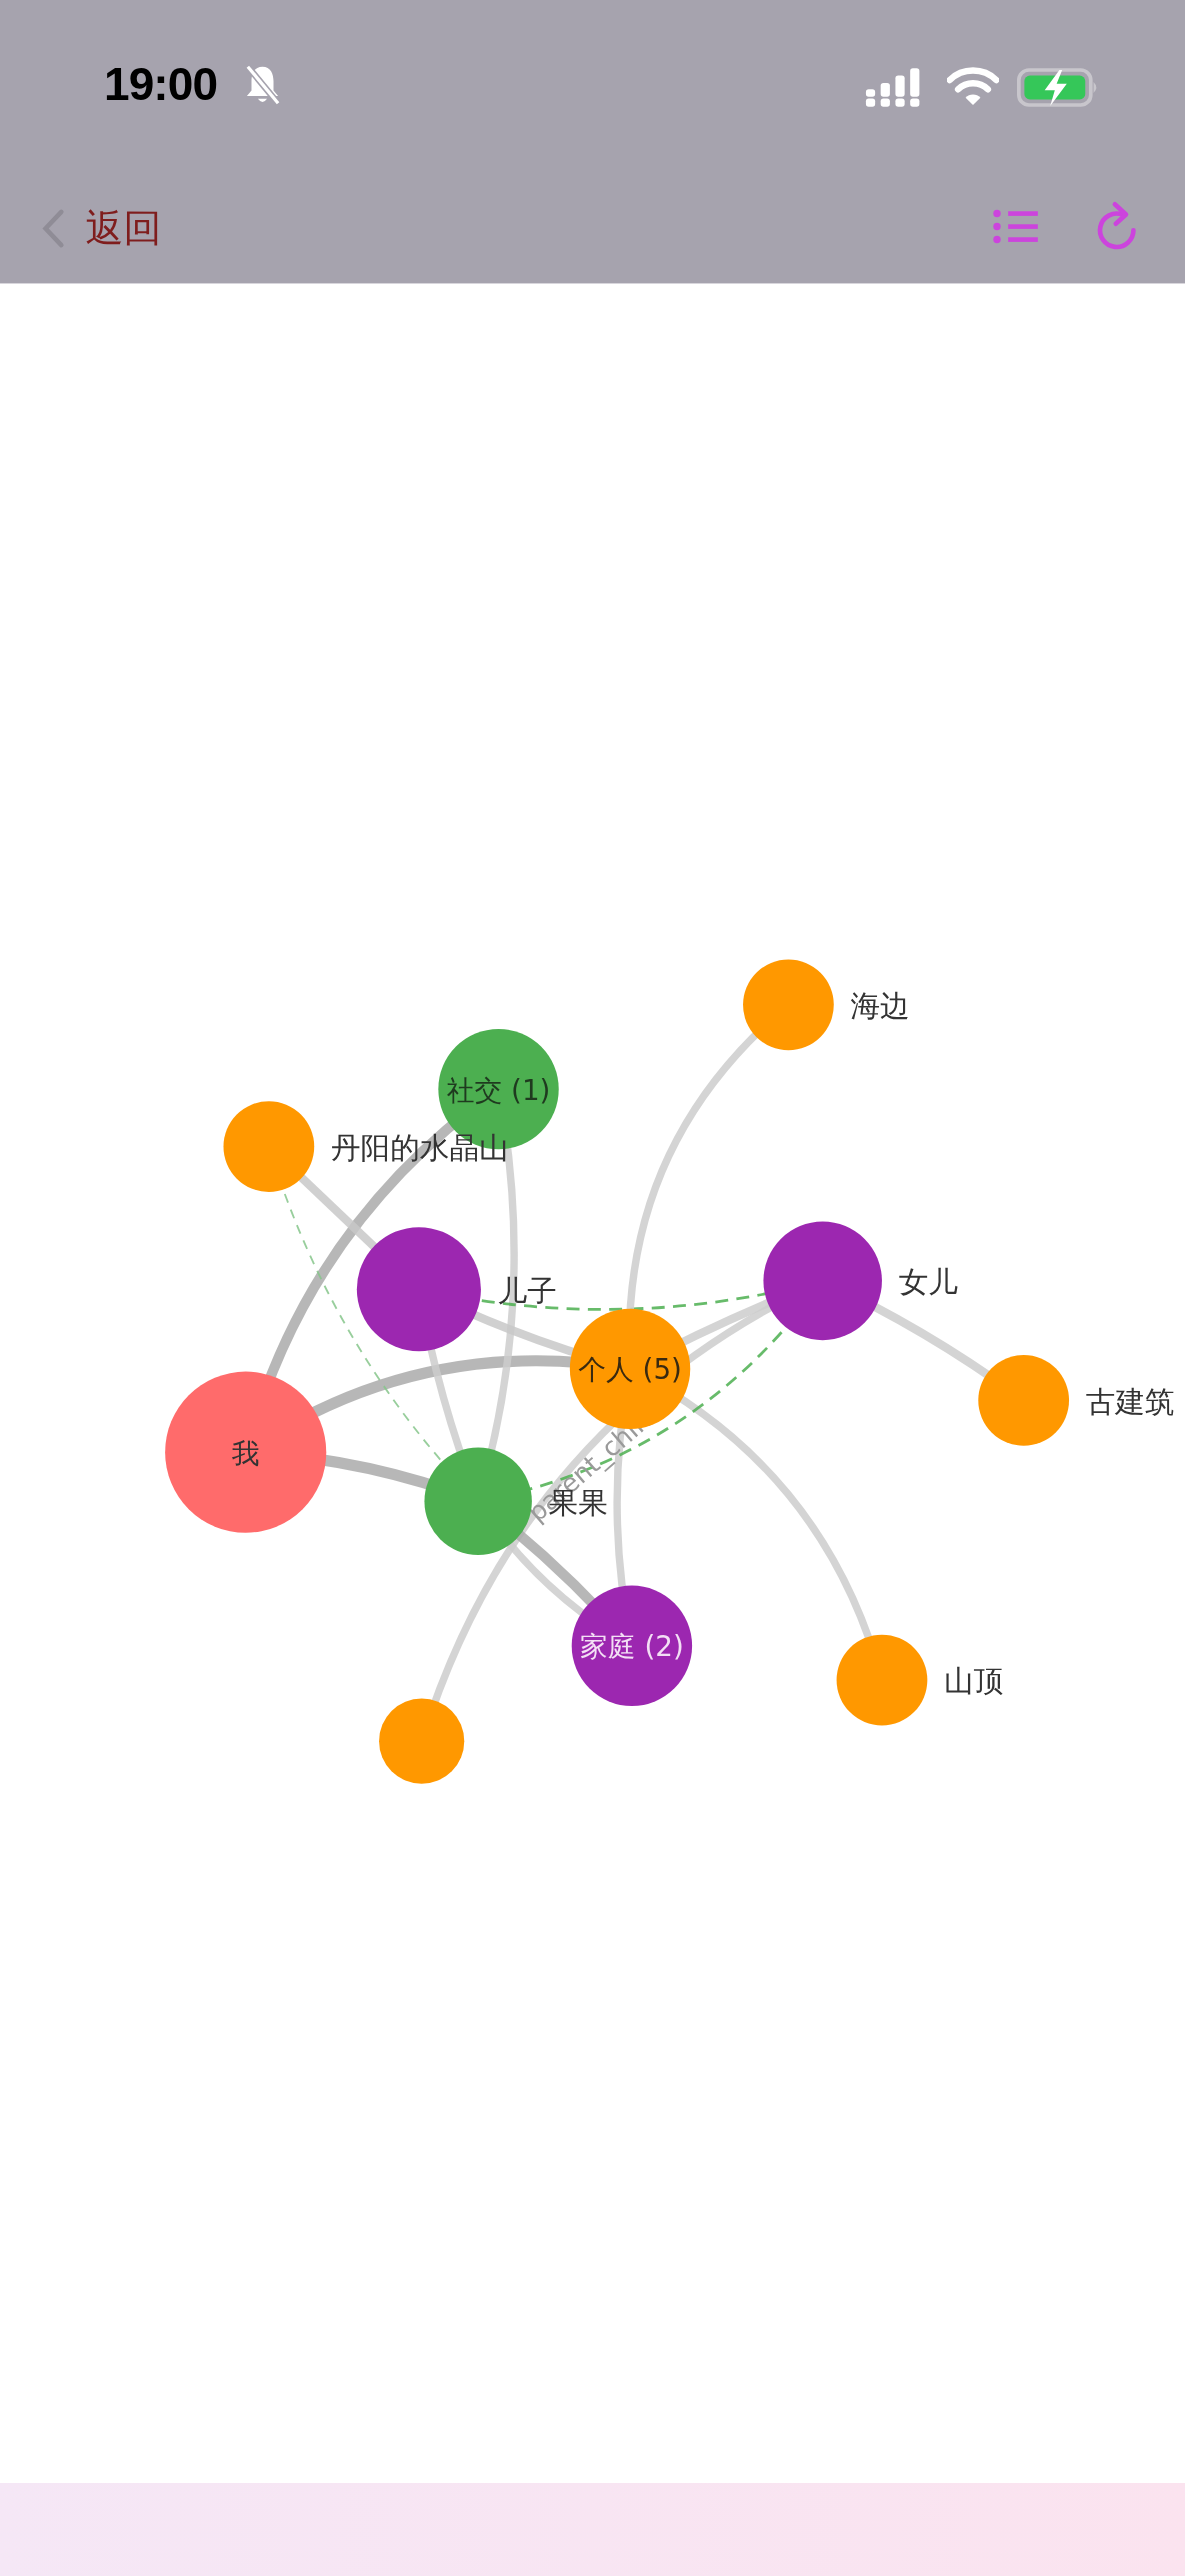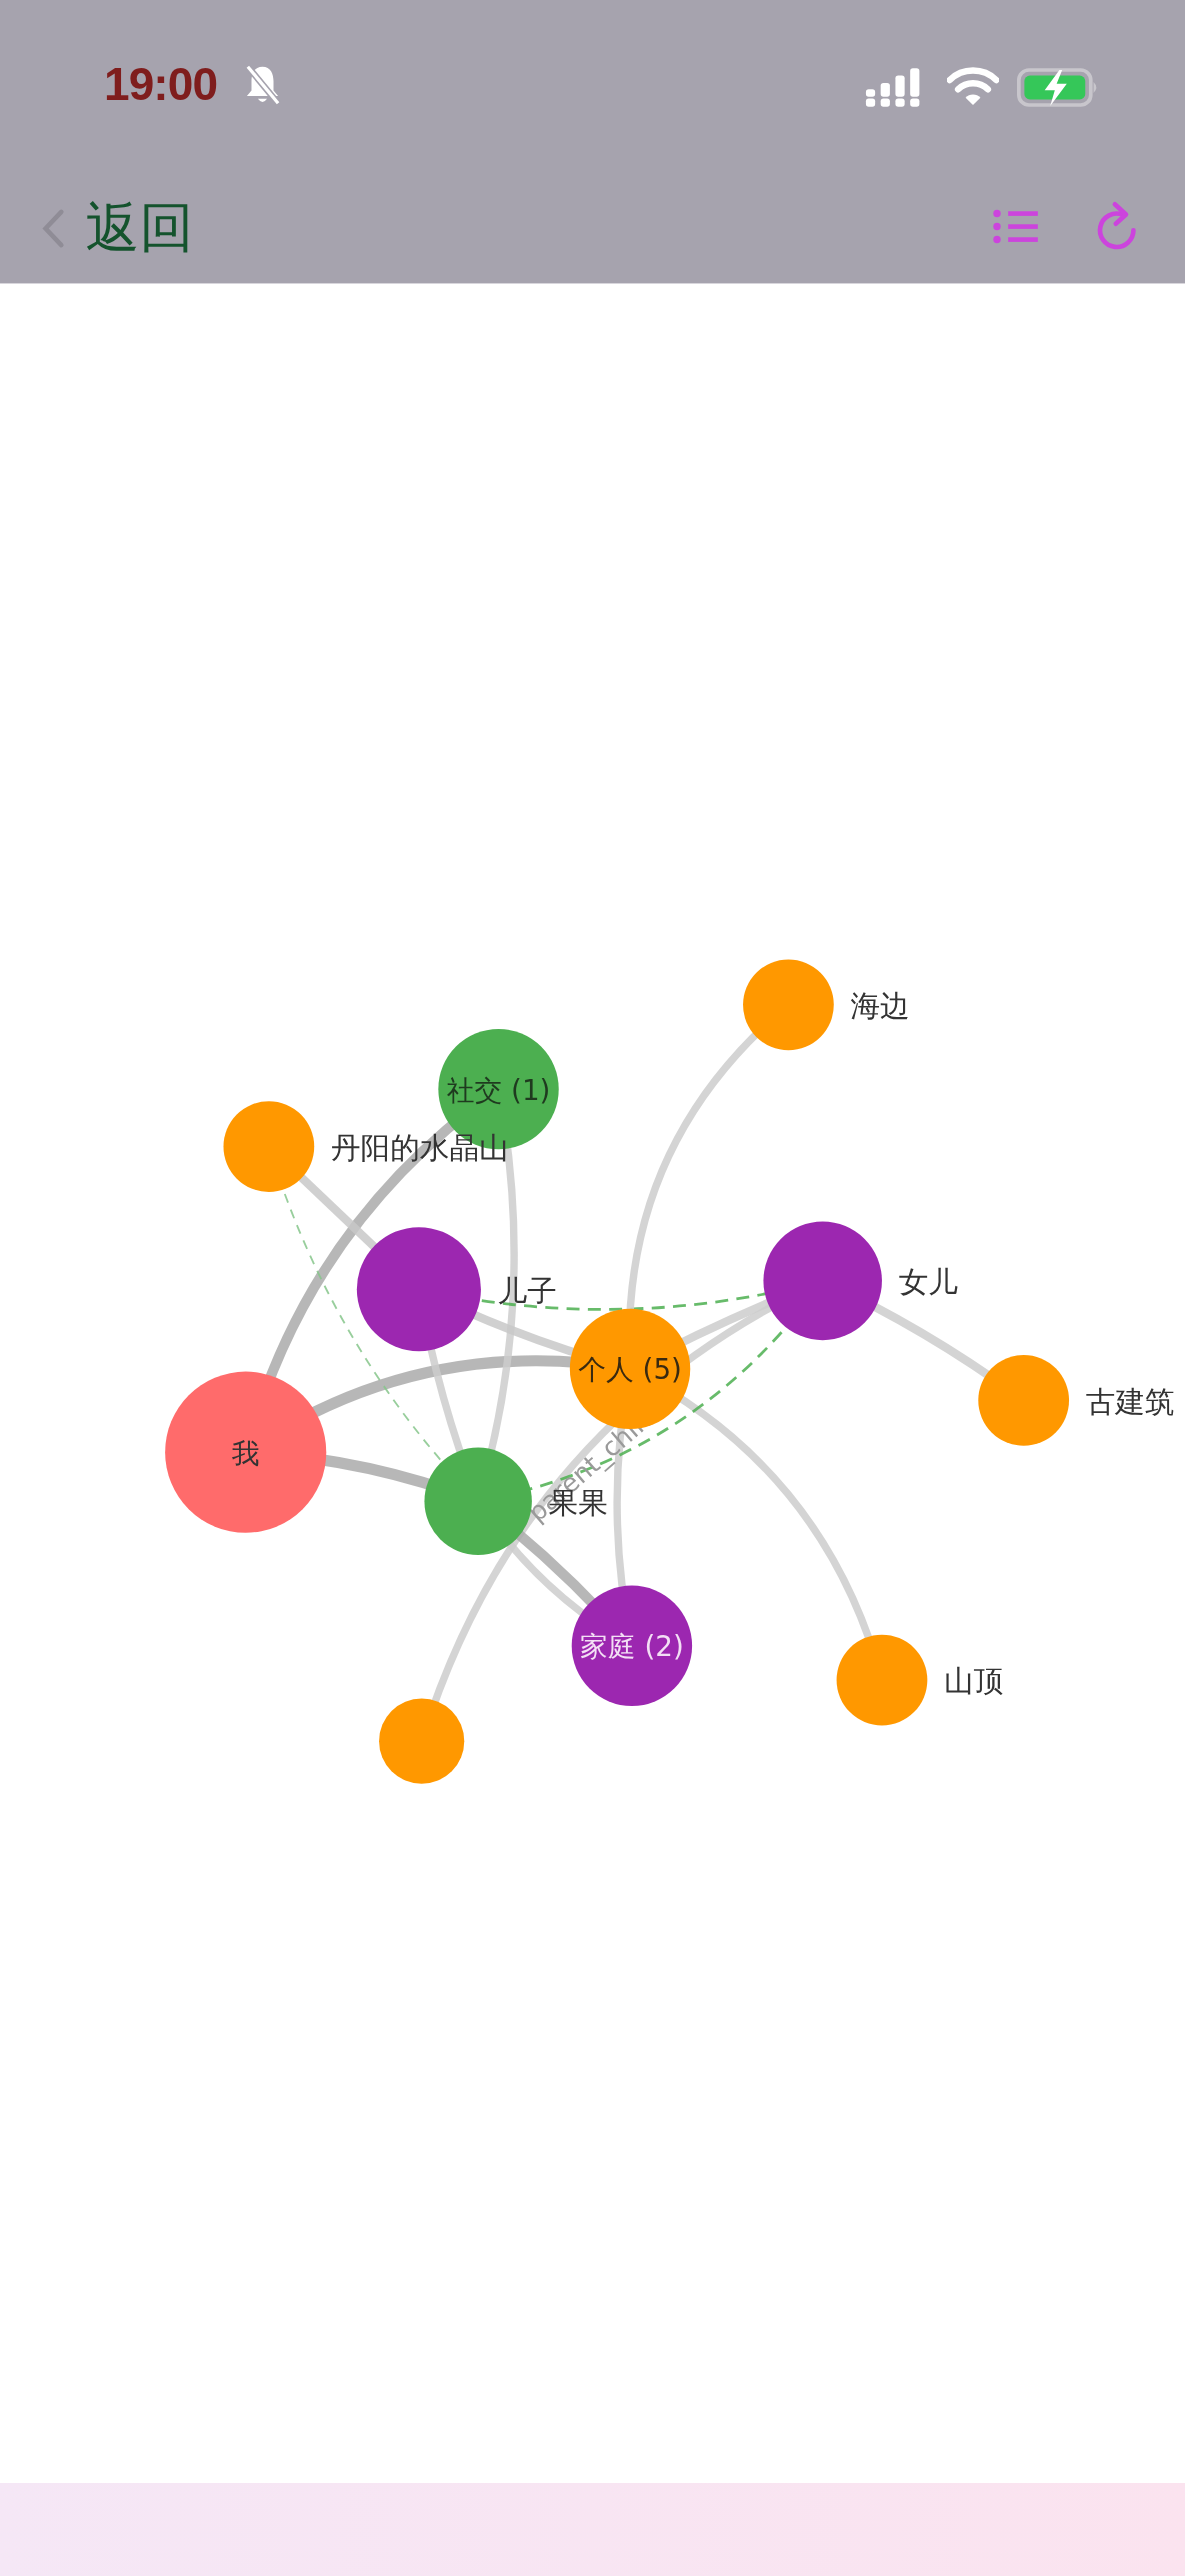--- a/index.html
+++ b/index.html
@@ -1,26 +1,26 @@
 <!DOCTYPE html>
 <html style="font-size:15px"><head>
 <meta charset="utf-8">
 <style>
   html, body { margin:0; padding:0; }
   body { width:1186px; height:2576px; position:relative; overflow:hidden; background:#ffffff; font-family:"DejaVu Sans", "Liberation Sans", sans-serif; }
   .statusbar { position:absolute; left:0; top:0; width:1186px; height:171px; background:#a6a3ae; }
   .navbar { position:absolute; left:0; top:171px; width:1186px; height:112px; background:#a6a3ae; border-bottom:0.9px solid #d8d6dc; }
-  .time { position:absolute; left:104px; top:57px; font-size:46px; font-weight:600; color:#7f1d1d; letter-spacing:-0.9px; font-family:"Liberation Sans", sans-serif; }
+  .time { position:absolute; left:104px; top:57px; font-size:46px; font-weight:600; color:#000000; letter-spacing:-0.9px; font-family:"Liberation Sans", sans-serif; }
   .bell { position:absolute; left:243px; top:63px; width:39px; height:44px; }
   .sig { position:absolute; left:865px; top:67px; width:59px; height:41px; }
   .wifi { position:absolute; left:947px; top:65px; width:52px; height:43px; }
   .batt { position:absolute; left:1017px; top:67px; width:83px; height:41px; }
   .back { position:absolute; left:41px; top:202px; height:52px; display:flex; align-items:center; gap:20.4px; color:#8f8c96; cursor:pointer; }
   .back .chev { width:24px; height:41px; }
-  .back .lbl { font-size:54px; color:#14532d; }
+  .back .lbl { font-size:38px; color:#7f1d1d; }
   .navicon { position:absolute; top:195px; width:65px; height:65px; cursor:pointer; }
   .graph { position:absolute; left:0; top:283px; width:1186px; height:2200px; }
   .graph svg { position:absolute; left:0; top:-283px; width:1186px; height:2483px; overflow:hidden; }
   .bottomband { position:absolute; left:0; top:2483px; width:1186px; height:93px; background:linear-gradient(90deg,#f5e7f6,#fbe3ef); }
   .node-label-in { font-size:30px; text-anchor:middle; dominant-baseline:central; }
   .node-label-out { font-size:32px; fill:#333333; dominant-baseline:central; }
   .edge-label { font-size:28px; fill:#9a9a9a; }
 </style>
 </head>
 <body>

